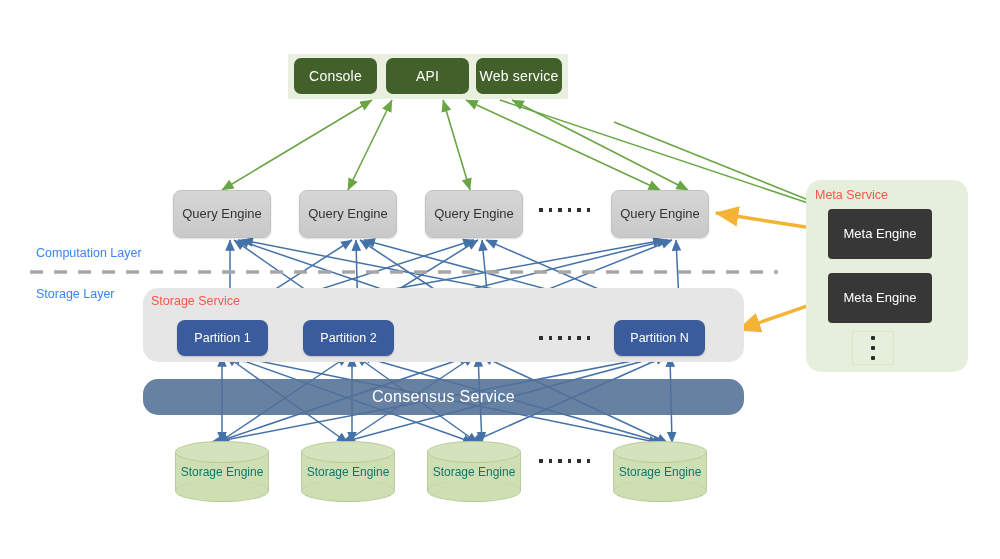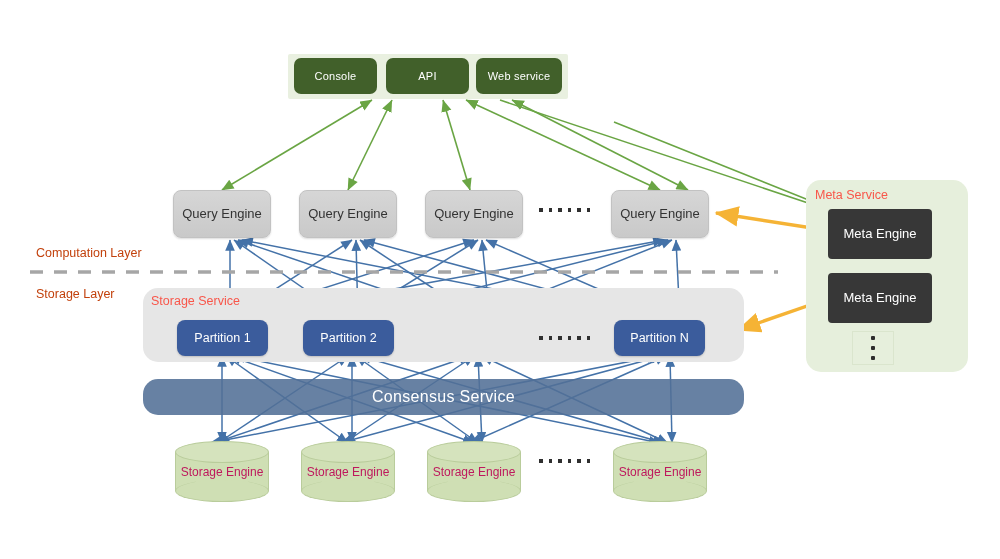--- a/index.html
+++ b/index.html
@@ -33,21 +33,21 @@
 
   
   .top-band{
     background:#e9f0e0;
     border-radius:2px;
   }
   .green-box{
     background:#41602a;
     color:#ffffff;
     border-radius:7px;
-    font-size:11px;
+    font-size:14px;
     letter-spacing:.2px;
   }
 
   
   .gray-box{
     background:linear-gradient(#d6d6d6,#c9c9c9);
     color:#333333;
     border:1px solid #c2c2c2;
     border-radius:8px;
     font-size:13px;
@@ -110,21 +110,21 @@
     border-top:none;
     border-radius:50%/50%;
     box-sizing:border-box;
   }
   .cyl .lbl{
     position:absolute;
     left:0; right:0; top:0; bottom:0;
     display:flex;
     align-items:center;
     justify-content:center;
-    color:#be185d;
+    color:#0f766e;
     font-size:12px;
     z-index:3;
   }
 
   
   .meta-panel{
     background:#e6efdc;
   }
   .dark-box{
     background:#373737;
@@ -145,21 +145,21 @@
   .vdots i{
     display:block;
     width:4px; height:4px;
     background:#2d2d2d;
     border-radius:1px;
   }
 
   
   .layer-label{
     position:absolute;
-    color:#c2410c;
+    color:#3b82f6;
     font-size:12.5px;
     white-space:nowrap;
   }
 
   
   .hdots{
     position:absolute;
     display:flex;
     align-items:center;
     gap:6px;

